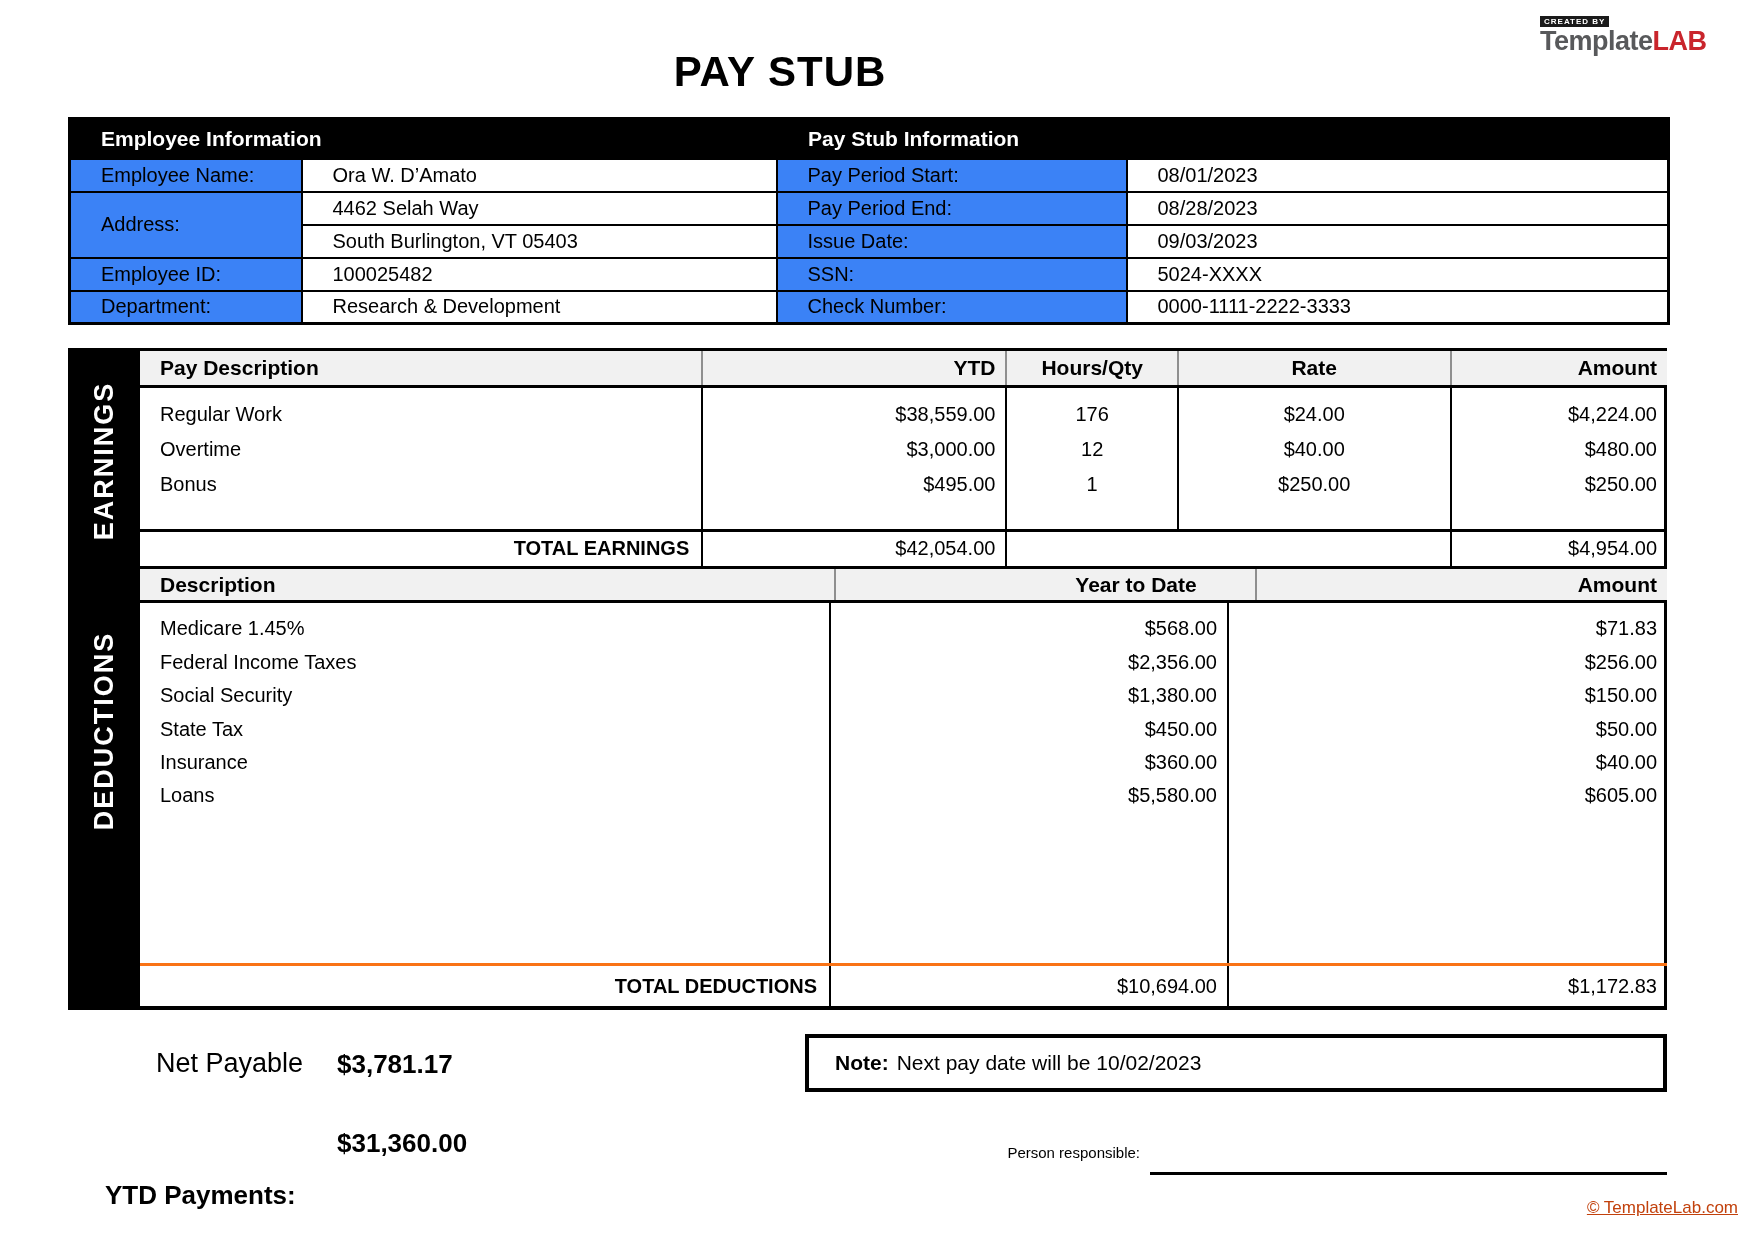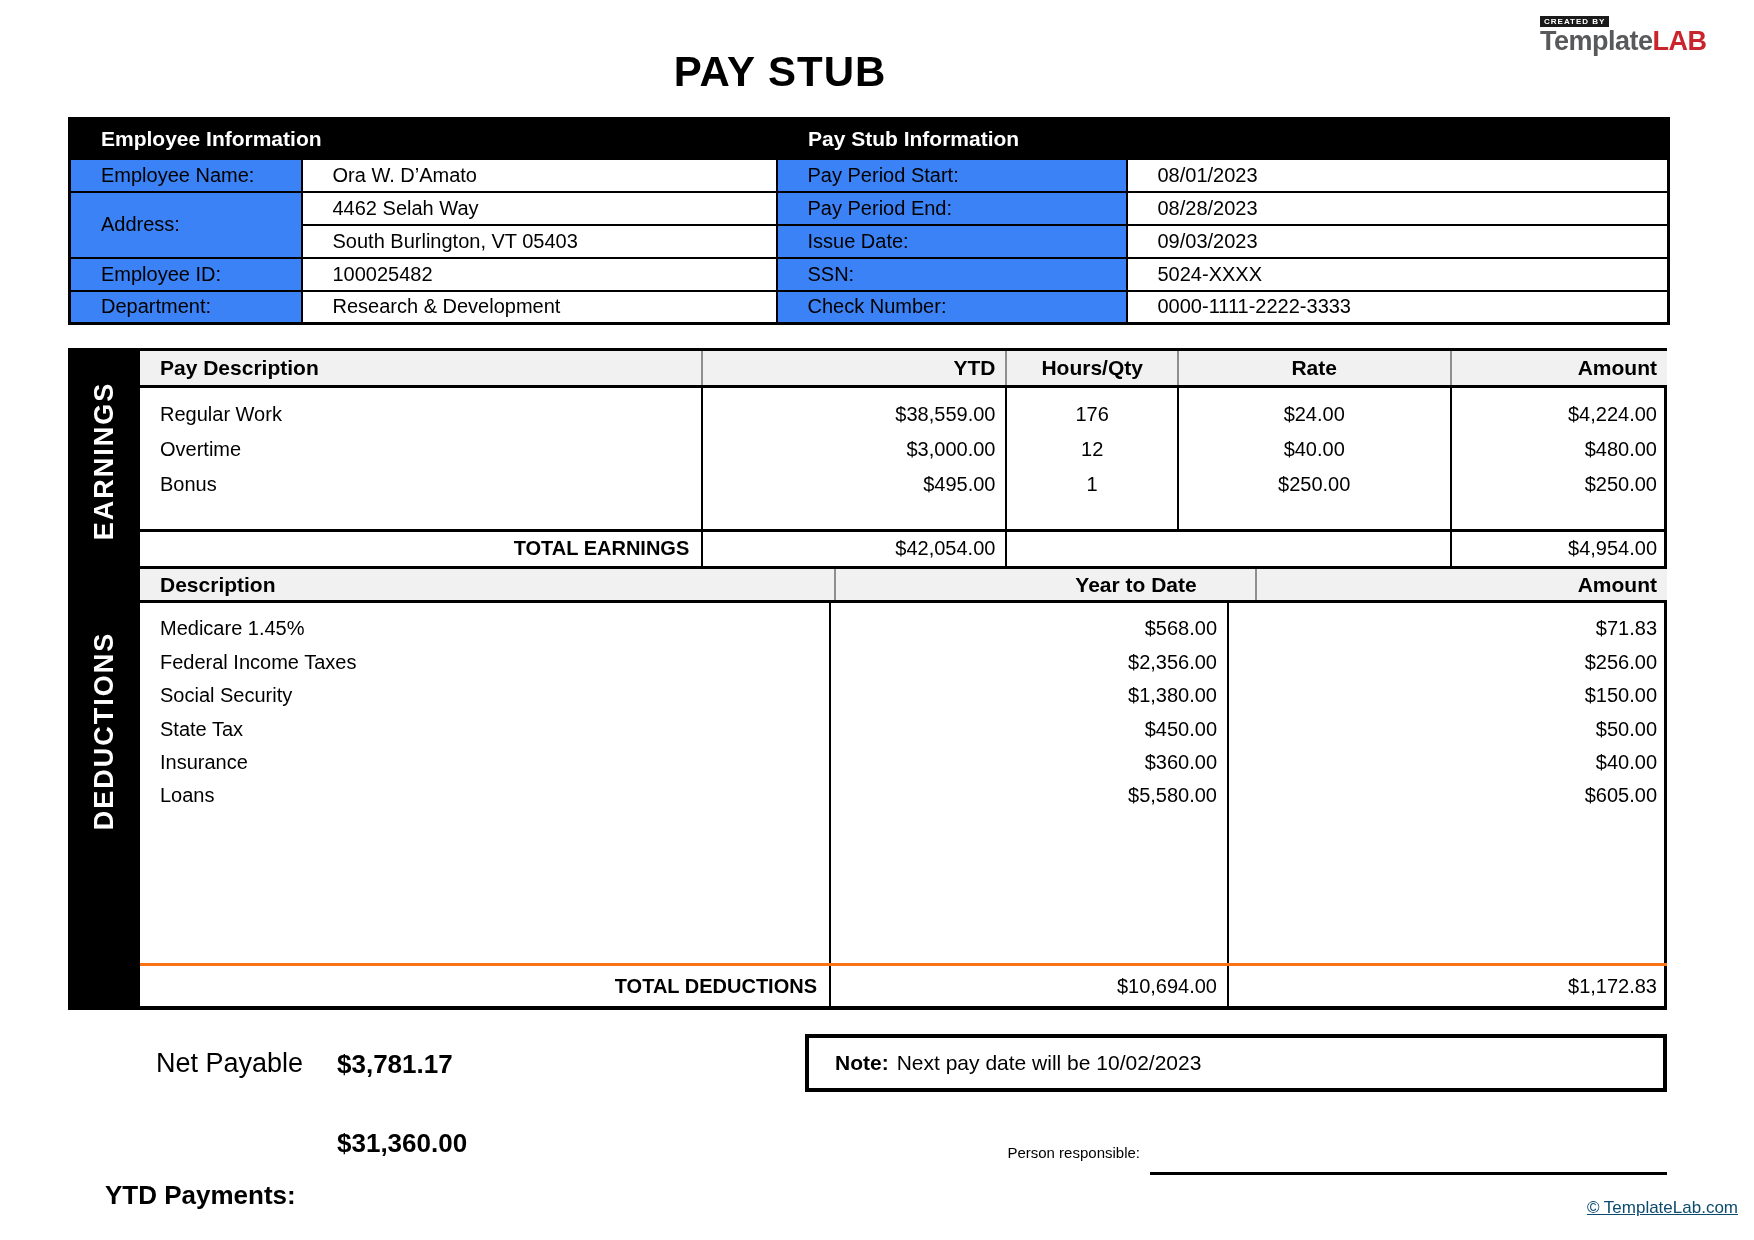--- a/index.html
+++ b/index.html
@@ -64,21 +64,21 @@
   .abs { position:absolute; }
   .np-lbl { top:1048px; left:142px; font-size:27px; font-weight:400;margin-left:14px; }
   .np-val { top:1049px; left:337px; font-size:26px; font-weight:700; }
   .note-box { top:1034px; left:805px; width:862px; height:58px; border:4px solid #000;
               display:flex; align-items:center; padding-left:26px; font-size:21px; }
   .note-box b { margin-right:8px; }
   .ytd-lbl { top:1180px; left:105px; font-size:26px; font-weight:700; }
   .ytd-val { top:1128px; left:337px; font-size:26px; font-weight:700; }
   .pr-lbl { top:1144px; left:900px; width:240px; text-align:right; font-size:15px; }
   .sig-line { top:1172px; left:1150px; width:517px; height:3px; background:#000; }
-  .copyright { top:1198px; right:16px; font-size:17px; text-decoration:underline; color:#0c4a6e; }
+  .copyright { top:1198px; right:16px; font-size:17px; text-decoration:underline; color:#c2410c; }
 </style>
 </head>
 <body>
 
 <div class="page">
 
   <div class="logo">
     <span class="created">CREATED BY</span><br>
     <span class="brand">
       <span style="color:#58595b">Template</span><span style="color:#c9252c">LAB</span>

